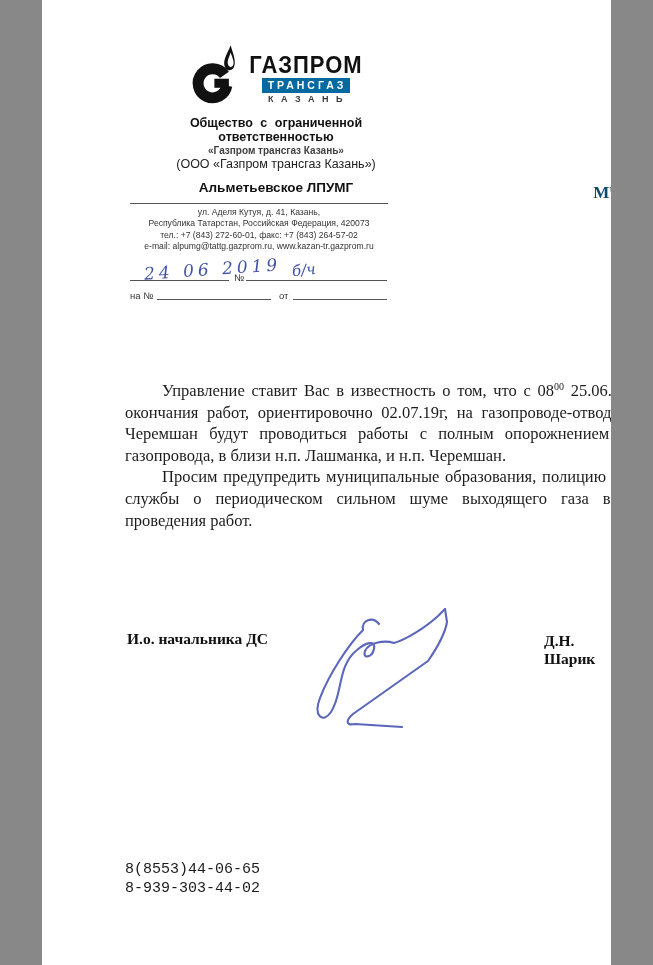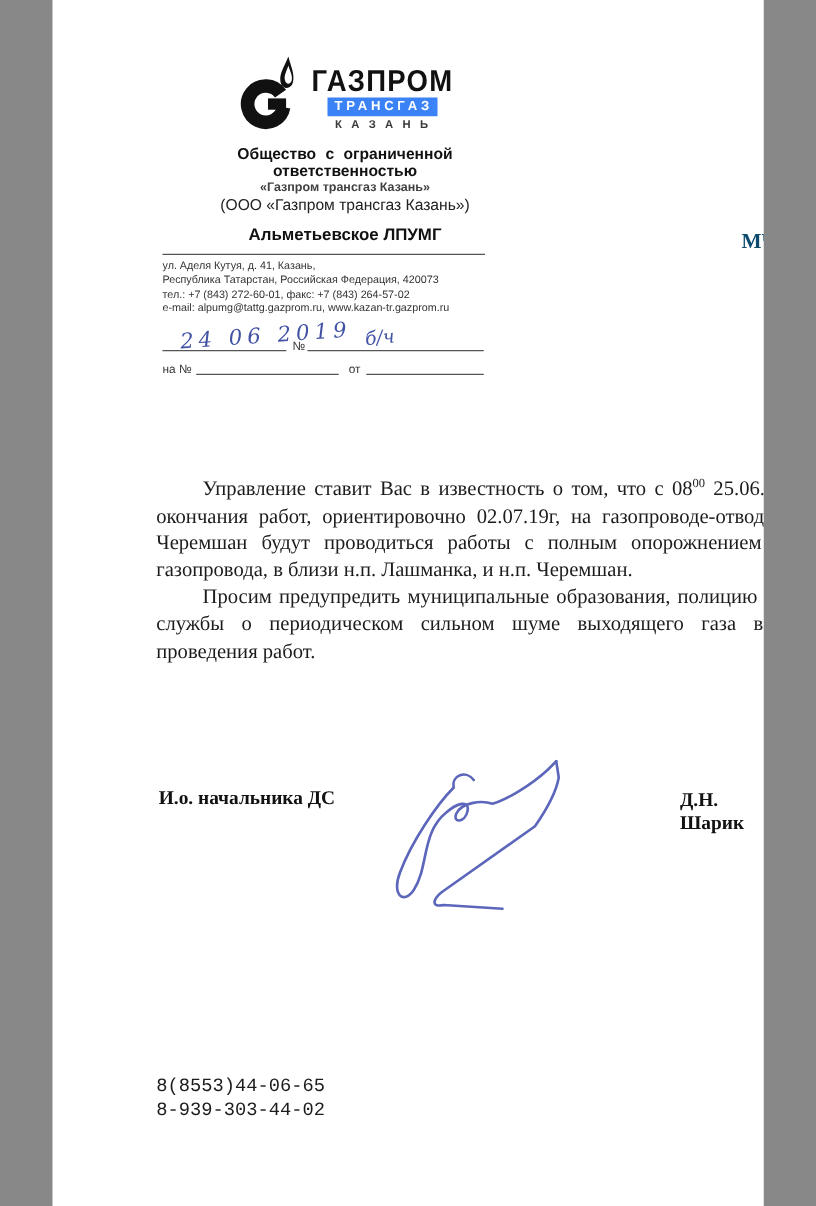--- a/index.html
+++ b/index.html
@@ -14,41 +14,41 @@
   .letterhead { position:absolute; left:88px; top:40px; width:292px; text-align:center; }
   .logo { display:flex; justify-content:center; align-items:flex-start; gap:2px; margin-bottom:4px; }
   .logo-text { display:flex; flex-direction:column; align-items:center; margin-top:14px; }
   .logo-brand {
     font-family:"Liberation Sans", sans-serif; font-weight:bold;
     font-size:22px; letter-spacing:1px; color:#111; line-height:1;
     transform:scaleY(1.1);
   }
   .logo-sub {
     font-family:"Liberation Sans", sans-serif; font-weight:bold;
-    font-size:10.5px; letter-spacing:3px; color:#fff; background:#3b82f6;
+    font-size:10.5px; letter-spacing:3px; color:#fff; background:#0369a1;
     padding:1px 4px 1px 6px; margin-top:2px; line-height:1.2;
   }
   .logo-city {
     font-family:"Liberation Sans", sans-serif; font-weight:bold;
     font-size:9px; letter-spacing:7.5px; color:#3a3a3a; margin-top:1px;
     padding-left:6px; line-height:1.2;
   }
   .org-line1 { font-family:"Liberation Sans", sans-serif; font-weight:bold; font-size:12.5px; word-spacing:4px; margin-top:4px; color:#111; }
   .org-line2 { font-family:"Liberation Sans", sans-serif; font-weight:bold; font-size:10px; margin-top:1px; color:#404040; }
   .org-line3 { font-family:"Liberation Sans", sans-serif; font-size:12.5px; margin-top:1px; color:#222; }
   .branch   { font-family:"Liberation Sans", sans-serif; font-weight:bold; font-size:13.5px; margin-top:9px; color:#111; }
 
   
   .addressee { position:absolute; left:352px; top:182px; width:240px; text-align:right;
                font-weight:bold; font-size:17px; line-height:1.25; color:#0c4a6e; }
 
   
   .contact {
     position:absolute; left:88px; top:203px; width:258px;
-    border-top:1.3px solid #555; padding-top:3px; 
+    border-top:1.3px solid #555; padding-top:3px; text-align:center;
     font-family:"Liberation Sans", sans-serif; font-size:8.6px; line-height:11.4px; color:#333;
   }
 
   
   .ref-label { font-family:"Liberation Sans", sans-serif; font-size:9.5px; color:#333; }
   .uline { border-bottom:1.2px solid #555; position:absolute; height:1px; }
   .hand {
     font-family:"DejaVu Serif", serif; font-style:italic; color:#4353a4;
     position:absolute; white-space:nowrap;
   }

